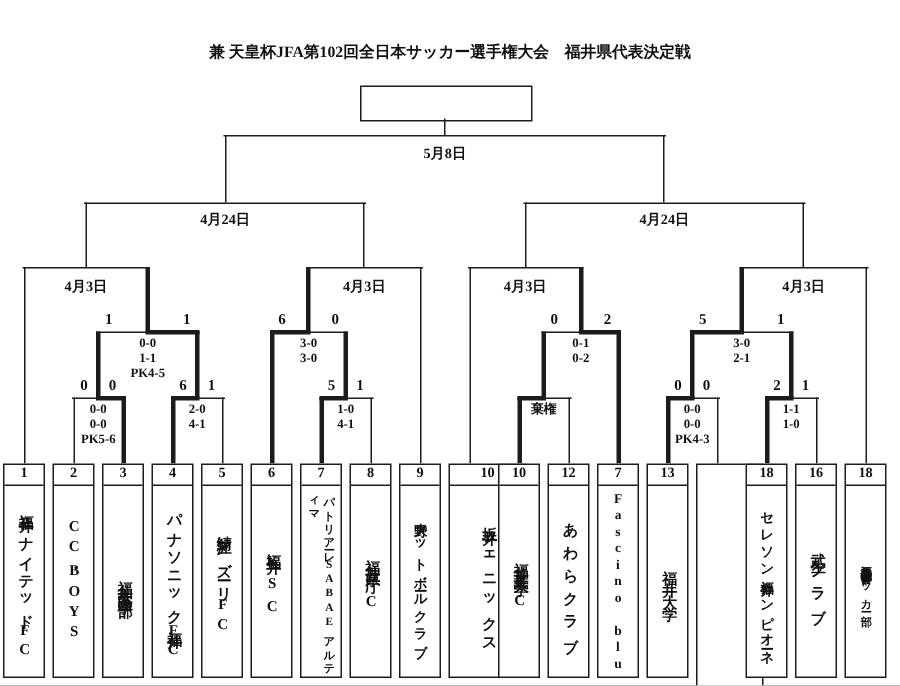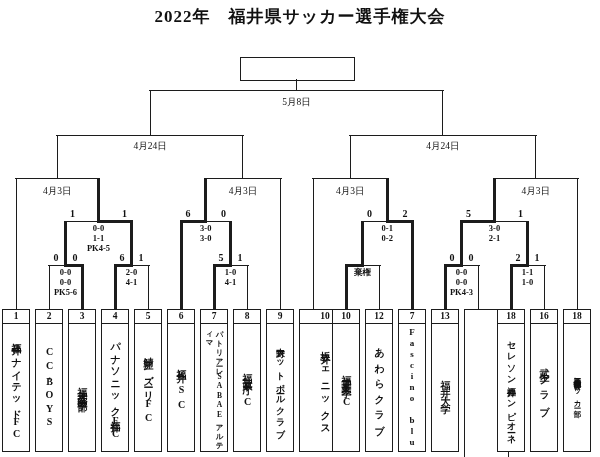--- a/index.html
+++ b/index.html
@@ -12,21 +12,21 @@
     position:absolute;top:5px;left:0;width:600px;text-align:center;
     font-size:17px;font-weight:bold;letter-spacing:1px;white-space:pre;
   }
   .subtitle{
     position:absolute;top:28px;left:0;width:600px;text-align:center;
     font-size:10.5px;font-weight:bold;white-space:pre;
   }
   .seg{position:absolute;background:#1c1c1c;}
   .champ-box{position:absolute;border:1.5px solid #1c1c1c;background:#fff;}
   .date-label{
-    position:absolute;font-size:9.5px;font-weight:normal;white-space:nowrap;
+    position:absolute;font-size:9.5px;font-weight:bold;white-space:nowrap;
     transform:translateX(-50%);
   }
   .score{
     position:absolute;font-size:10px;font-weight:bold;white-space:nowrap;
     transform:translateX(-50%);
   }
   .legs{
     position:absolute;font-size:8.5px;font-weight:bold;line-height:10px;
     text-align:center;transform:translateX(-50%);white-space:pre;
   }
@@ -45,21 +45,21 @@
   .team-name{
     flex:1;display:flex;align-items:center;justify-content:center;
     writing-mode:vertical-rl;text-orientation:upright;
     font-weight:bold;padding:2px 0;overflow:hidden;
   }
 </style>
 </head>
 <body>
 
 <div class="page">
-  <div class="title">2022年　福井県サッカー選手権大会</div>
+  <div class="subtitle">兼 天皇杯JFA第102回全日本サッカー選手権大会　福井県代表決定戦</div>
   <div class="champ-box" id="champ" style="left:240px;top:57px;width:113px;height:22px;"></div>
   <div id="bracket">
       <div class="seg" style="left: 47.5px; top: 264.5px; width: 36px; height: 1px;"></div>
       <div class="seg" style="left: 64px; top: 263.5px; width: 19.5px; height: 3px;"></div>
       <div class="seg" style="left: 48.5px; top: 265px; width: 1px; height: 44px;"></div>
       <div class="seg" style="left: 80.5px; top: 265px; width: 3px; height: 44px;"></div>
       <div class="score" style="left: 56px; top: 252px;">0</div>
       <div class="score" style="left: 75px; top: 252px;">0</div>
       <div class="legs" style="left: 65.5px; top: 267px;">0-0
 0-0

